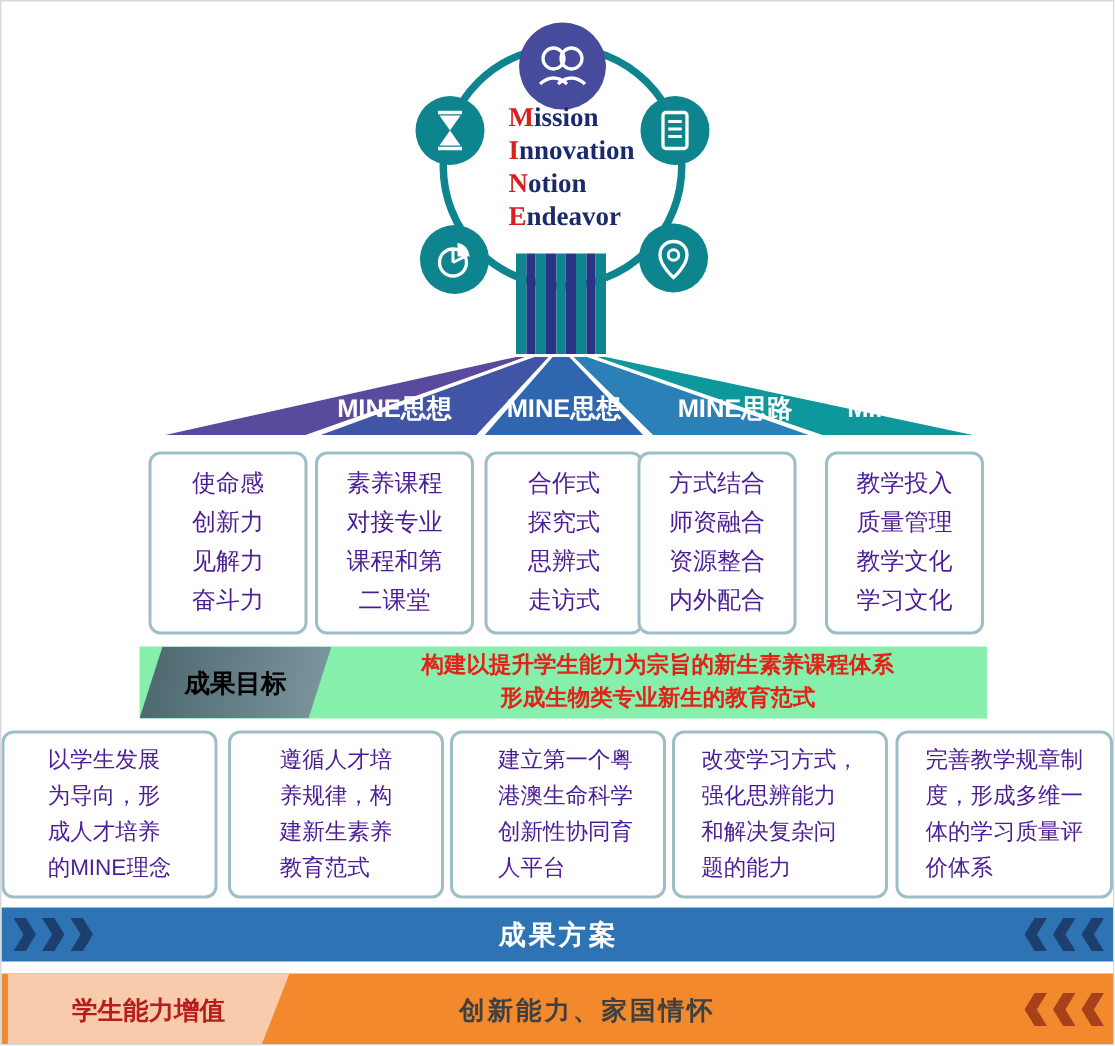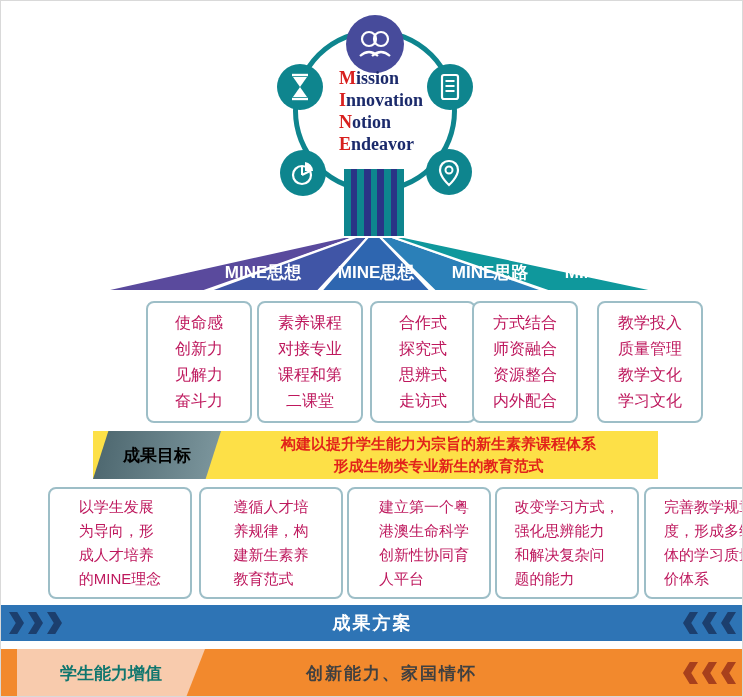--- a/index.html
+++ b/index.html
@@ -28,30 +28,30 @@
   
   .fan{left:0;top:0;}
   .w0{fill:#5a4a9d;} .w1{fill:#4055a6;} .w2{fill:#2e66b0;} .w3{fill:#2b80b8;} .w4{fill:#0f989c;}
   .fan polygon{stroke:#ffffff;stroke-width:2;}
 
   .pillar-label{top:259px;width:110px;text-align:center;color:#ffffff;font-weight:bold;font-size:17px;line-height:26px;}
   .pl-0{left:96px;margin-top:28px;} .pl-1{left:207px;} .pl-2{left:320px;} .pl-3{left:434px;} .pl-4{left:547px;}
 
   
   .wbox{background:#ffffff;border:2px solid #9dbec7;border-radius:8px;box-sizing:border-box;
-        display:flex;align-items:center;justify-content:center;white-space:pre-line;color:#be185d;margin-left:47px;}
+        display:flex;align-items:center;justify-content:center;white-space:pre-line;color:#4c1d95;}
   .feature{top:300px;width:106px;height:122px;font-size:16px;line-height:26px;text-align:center;}
   .fb-0{left:98px;} .fb-1{left:209px;} .fb-2{left:322px;} .fb-3{left:424px;} .fb-4{left:549px;}
 
   .result{top:486px;height:112px;font-size:15px;line-height:24px;text-align:left;padding:6px 10px;}
   .rb-0{left:0;width:144px;} .rb-1{left:151px;width:144px;} .rb-2{left:299px;width:144px;padding-left:20px;}
   .rb-3{left:447px;width:144px;} .rb-4{left:596px;width:145px;}
 
   
-  .goal-banner{left:92px;top:430px;width:565px;height:48px;background:#fde047;}
+  .goal-banner{left:92px;top:430px;width:565px;height:48px;background:#86efac;}
   .goal-label{position:absolute;left:0;top:0;width:128px;height:48px;
       clip-path:polygon(12% 0,100% 0,88% 100%,0 100%);
       background:linear-gradient(100deg,#4b656d,#7e989f);
       display:flex;align-items:center;justify-content:center;
       color:#000;font-weight:bold;font-size:17px;}
   .goal-lines{position:absolute;left:132px;right:6px;top:2px;color:#e2231a;font-weight:bold;
       font-size:15px;line-height:22px;text-align:center;}
 
   
   .plan-banner{left:0;top:604px;width:743px;height:36px;background:#2e74b5;
@@ -61,24 +61,24 @@
   .chev{display:inline-block;width:15px;height:22px;
       clip-path:polygon(0 0,55% 0,100% 50%,55% 100%,0 100%,45% 50%);}
   .chev-blue{background:#1c3f6e;}
   .chev-rust{background:#a8401c;}
   .cg-left{left:8px;}
   .cg-right{right:8px;}
   .flip{transform:scaleX(-1);}
 
   
   .value-banner{left:0;top:648px;width:743px;height:48px;background:#f2892d;}
-  .value-label{position:absolute;left:16px;top:0;width:188px;height:48px;
+  .value-label{position:absolute;left:4px;top:0;width:188px;height:48px;
       clip-path:polygon(0 0,100% 0,90% 100%,0 100%);
       background:#f8cbad;display:flex;align-items:center;justify-content:center;
-      color:#0f766e;font-weight:bold;font-size:17px;}
+      color:#b91c1c;font-weight:bold;font-size:17px;}
   .value-text{position:absolute;left:188px;right:150px;top:0;height:48px;
       display:flex;align-items:center;justify-content:center;
       color:#404040;font-weight:bold;font-size:17px;letter-spacing:2px;}
   svg.glyph{display:block;}
 </style>
 </head>
 <body>
 
 <div class="stage">
 

